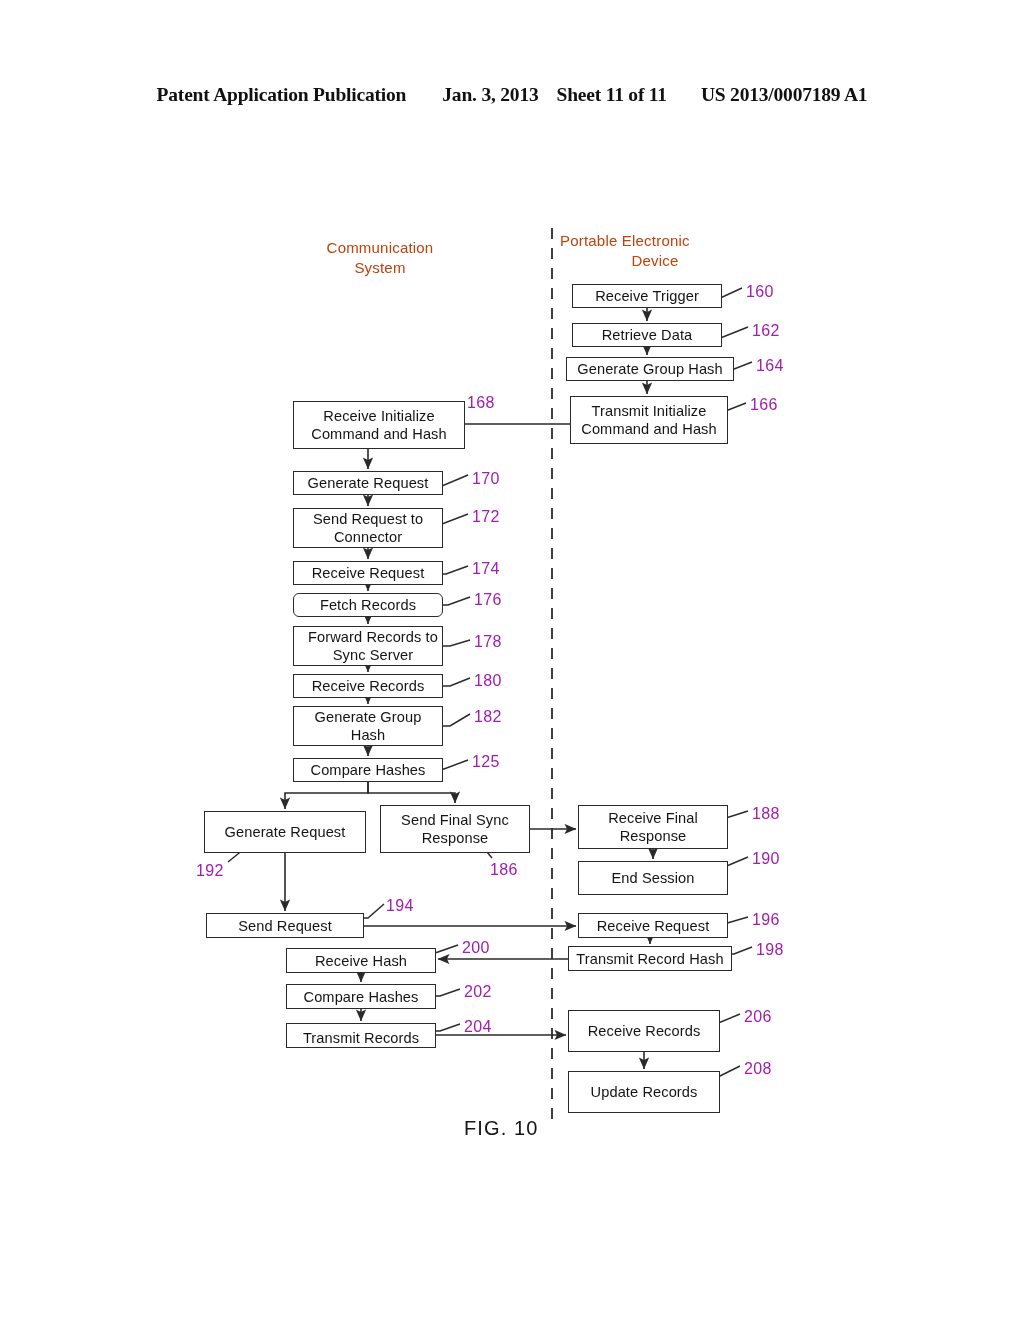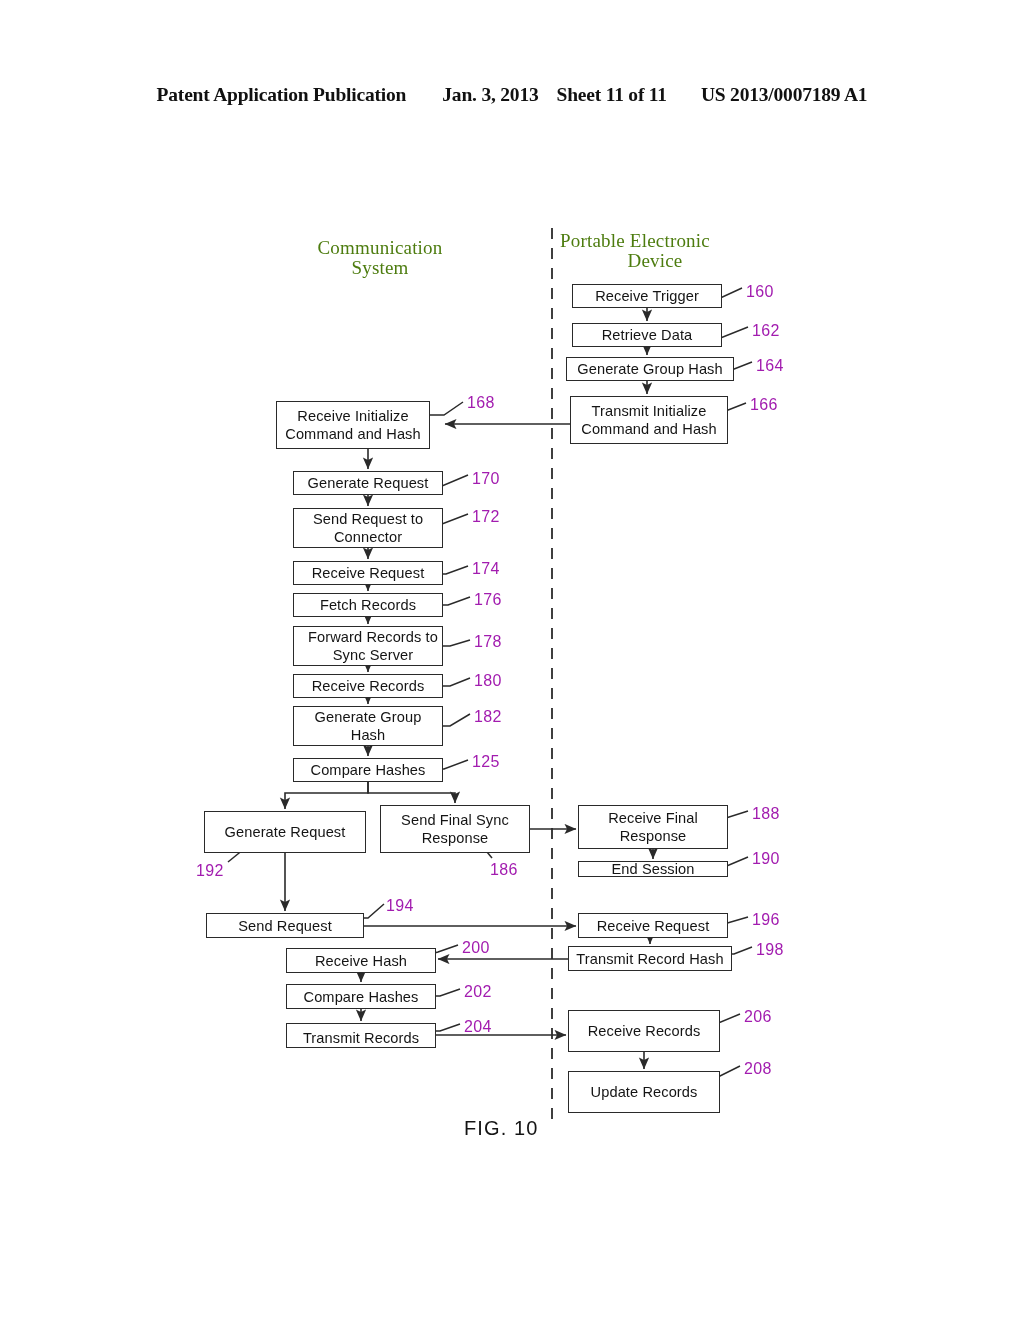--- a/index.html
+++ b/index.html
@@ -51,25 +51,24 @@
     top: 0;
     width: 1024px;
     height: 1320px;
     pointer-events: none;
   }
 
   
   .lane-title {
     position: absolute;
     text-align: center;
-    font-size: 19px;
+    font-size: 15px;
     line-height: 20px;
-    color: #4d7c0f;
+    color: #c2410c;
     letter-spacing: 0.2px;
-    font-family: Liberation Serif, serif;
   }
 
   
   .node {
     position: absolute;
     box-sizing: border-box;
     border: 1.6px solid #2a2a2a;
     background: #ffffff;
     display: flex;
     align-items: center;
@@ -212,37 +211,37 @@
     </div>
 
   <div class="node" style="left:566px; top:357px; width:168px; height:24px;">
     <span>Generate Group Hash</span>
     </div>
 
   <div class="node" style="left:570px; top:396px; width:158px; height:48px;">
     <span>Transmit Initialize Command and Hash</span>
     </div>
 
-  <div class="node" style="left:276px; top:401px; width:154px; height:48px;">
+  <div class="node" style="left:293px; top:401px; width:172px; height:48px;">
     <span>Receive Initialize Command and Hash</span>
     </div>
 
   <div class="node" style="left:293px; top:471px; width:150px; height:24px;">
     <span>Generate Request</span>
     </div>
 
   <div class="node" style="left:293px; top:508px; width:150px; height:40px;">
     <span>Send Request to Connector</span>
     </div>
 
   <div class="node" style="left:293px; top:561px; width:150px; height:24px;">
     <span>Receive Request</span>
     </div>
 
-  <div class="node" style="left:293px; top:593px; width:150px; height:24px;">
+  <div class="node" style="left:293px; top:593px; width:150px; height:24px;border-radius:6px;">
     <span>Fetch Records</span>
     </div>
 
   <div class="node" style="left:293px; top:626px; width:150px; height:40px;padding-left:14px;">
     <span>Forward Records to Sync Server</span>
     </div>
 
   <div class="node" style="left:293px; top:674px; width:150px; height:24px;">
     <span>Receive Records</span>
     </div>
@@ -260,21 +259,21 @@
     </div>
 
   <div class="node" style="left:380px; top:805px; width:150px; height:48px;">
     <span>Send Final Sync Response</span>
     </div>
 
   <div class="node" style="left:578px; top:805px; width:150px; height:44px;">
     <span>Receive Final Response</span>
     </div>
 
-  <div class="node" style="left:578px; top:861px; width:150px; height:16px;">
+  <div class="node" style="left:578px; top:861px; width:150px; height:34px;">
     <span>End Session</span>
     </div>
 
   <div class="node" style="left:206px; top:913px; width:158px; height:25px;">
     <span>Send Request</span>
     </div>
 
   <div class="node" style="left:578px; top:913px; width:150px; height:25px;">
     <span>Receive Request</span>
     </div>

